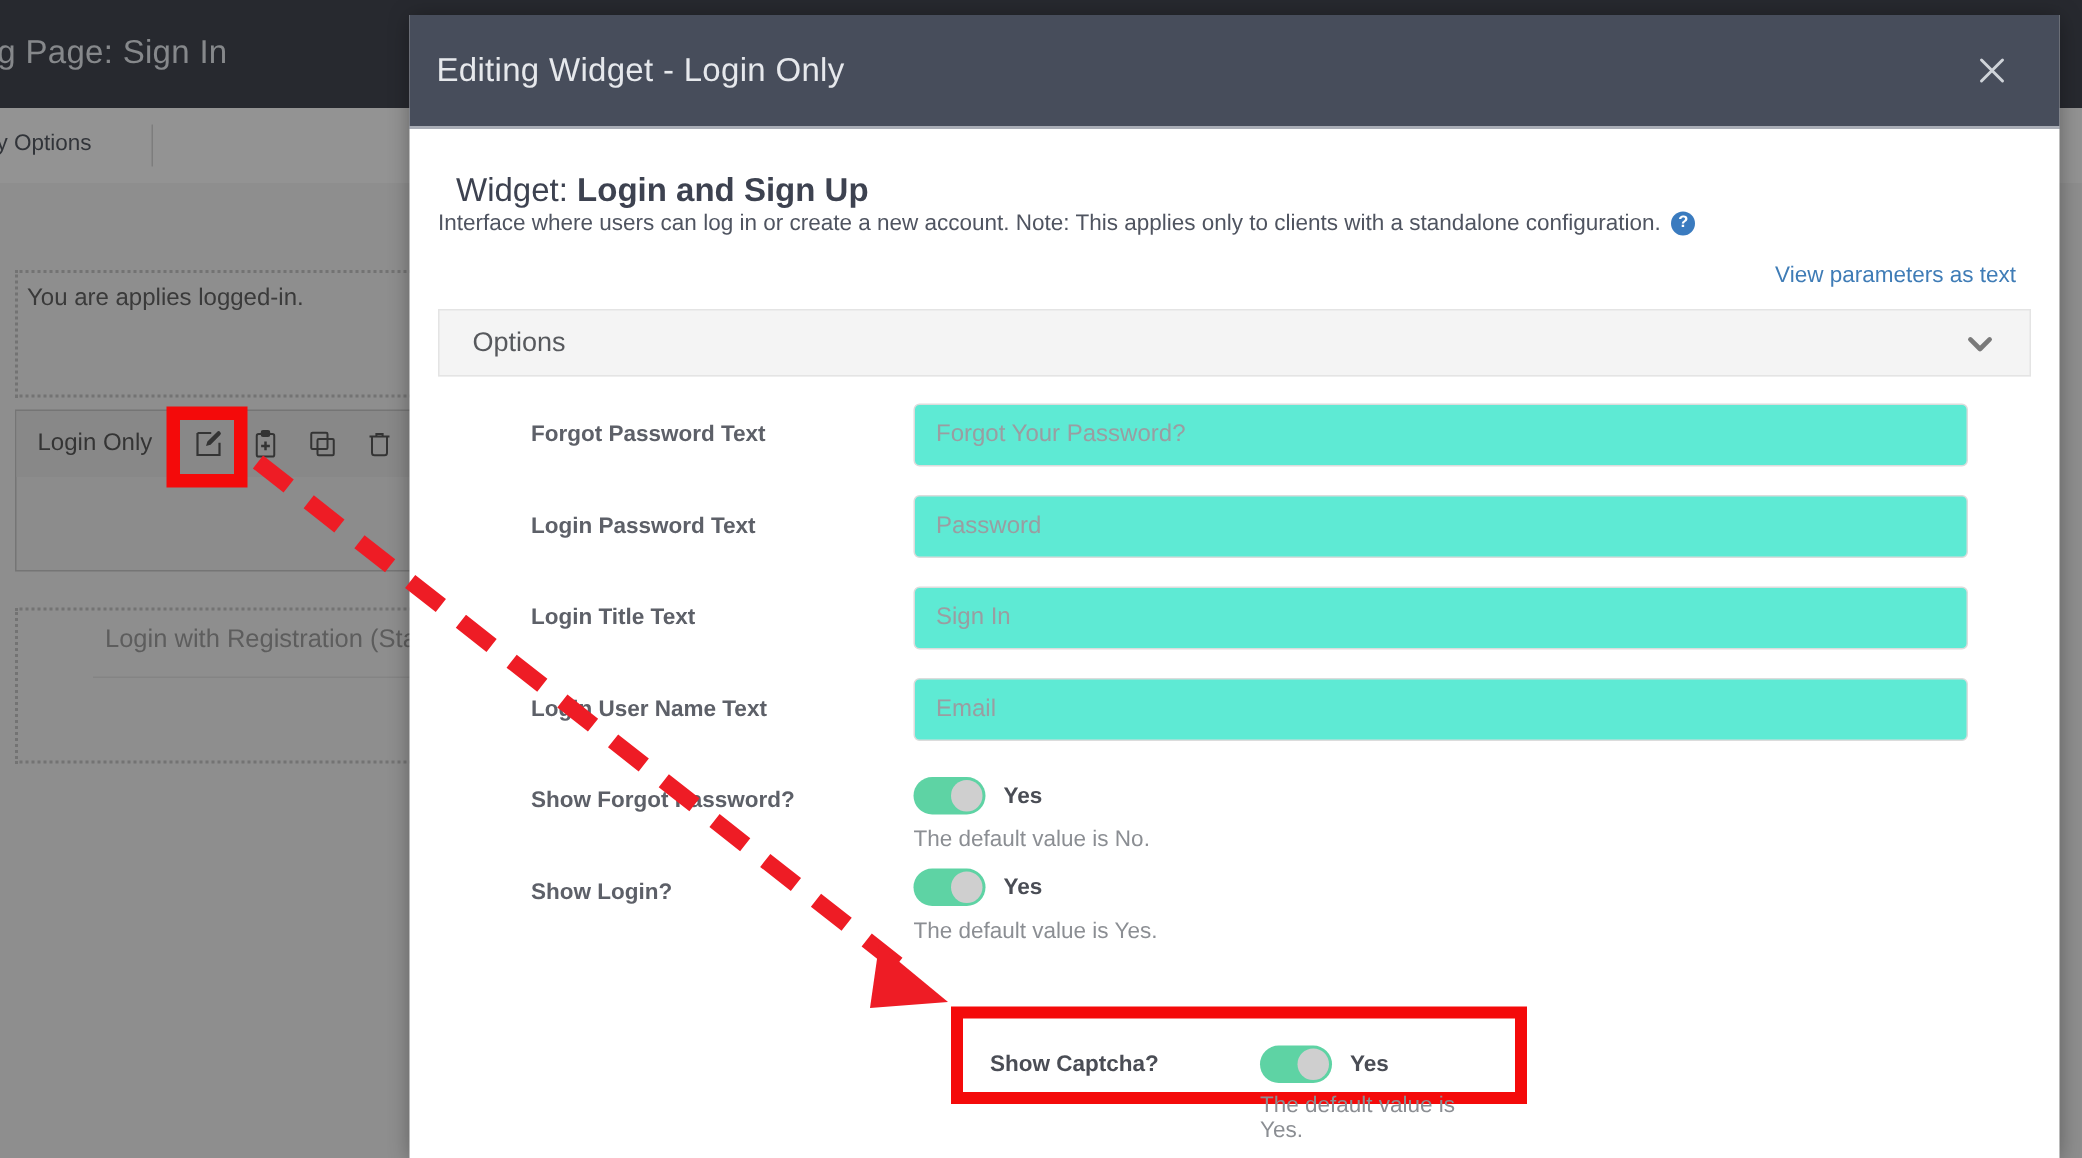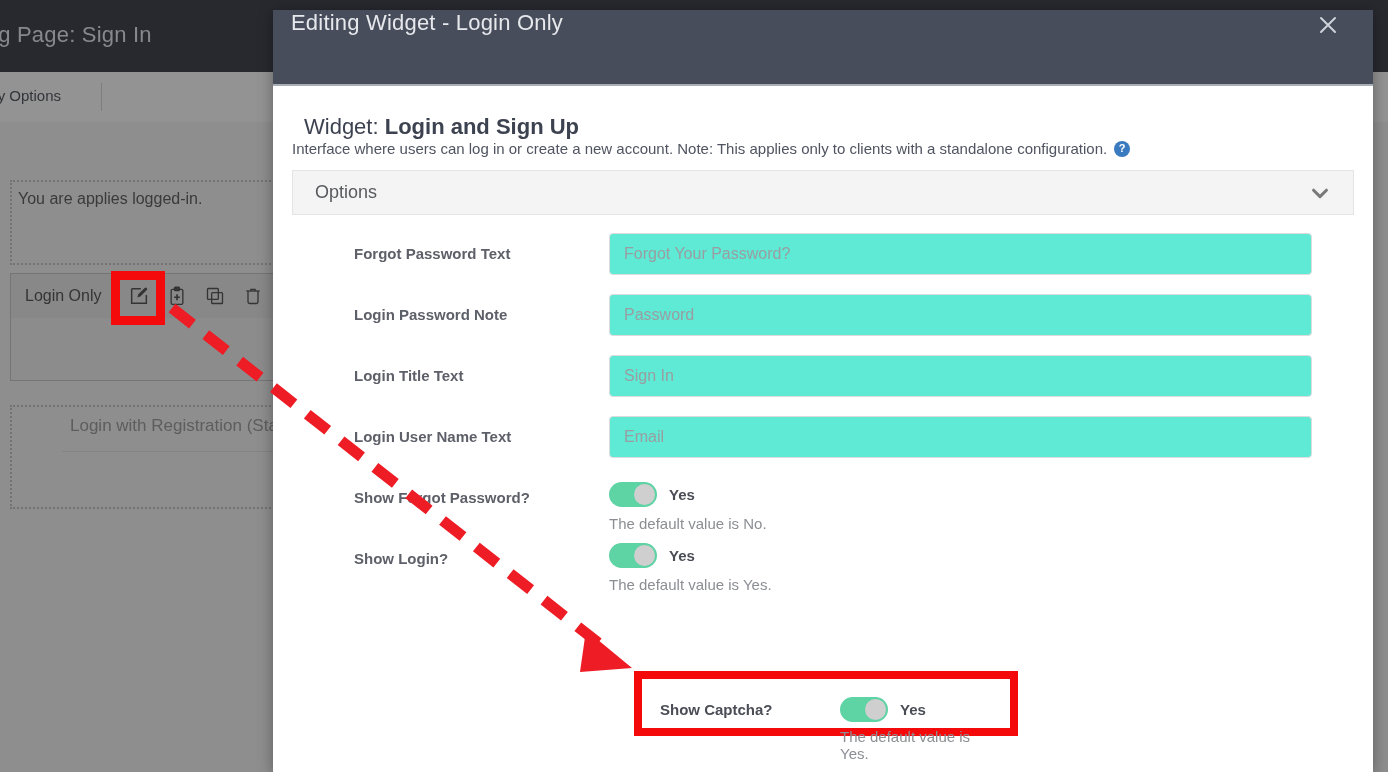--- a/index.html
+++ b/index.html
@@ -164,20 +164,21 @@
     left: 273px; top: 10px;
     width: 1100px; height: 762px;
     background: #ffffff;
     box-shadow: 0 2px 14px rgba(0,0,0,0.35);
   }
   #modal-header {
     position: relative;
     height: 76px;
     background: #474d5b;
     display: flex;
+    align-items: center;
     justify-content: space-between;
     padding: 0 30px 0 18px;
     box-sizing: border-box;
     border-bottom: 2px solid #a9adb6;
   }
   #modal-title {
     font-size: 22px;
     color: #e6e8ec;
     letter-spacing: .2px;
   }
@@ -456,37 +457,40 @@
     <h2 id="widget-heading">
       <span>Widget:</span>
       <span class="strong">Login and Sign Up</span>
     </h2>
 
     <p id="widget-desc">
       <span>Interface where users can log in or create a new account. Note: This applies only to clients with a standalone configuration.</span>
       <span class="help-badge">?</span>
     </p>
 
+    <div id="view-params-row">
+      <a id="view-params-link" href="#">View parameters as text</a>
+    </div>
 
     <div id="options-bar">
       <span id="options-label">Options</span>
       <span id="options-chevron">
         <svg width="22" height="22" viewBox="0 0 24 24" fill="none" stroke="currentColor" stroke-width="3.4" stroke-linecap="round" stroke-linejoin="round">
           <path d="M5 9 L12 16 L19 9"></path>
         </svg>
       </span>
     </div>
 
     <div id="form-rows">
         <div class="form-row">
           <div class="form-label">Forgot Password Text</div>
           <div class="form-control"><input type="text" class="text-input" placeholder="Forgot Your Password?" style=""></div>
         </div>
         <div class="form-row">
-          <div class="form-label">Login Password Note</div>
+          <div class="form-label">Login Password Text</div>
           <div class="form-control"><input type="text" class="text-input" placeholder="Password" style=""></div>
         </div>
         <div class="form-row">
           <div class="form-label">Login Title Text</div>
           <div class="form-control"><input type="text" class="text-input" placeholder="Sign In" style=""></div>
         </div>
         <div class="form-row">
           <div class="form-label">Login User Name Text</div>
           <div class="form-control"><input type="text" class="text-input" placeholder="Email" style=""></div>
         </div>

